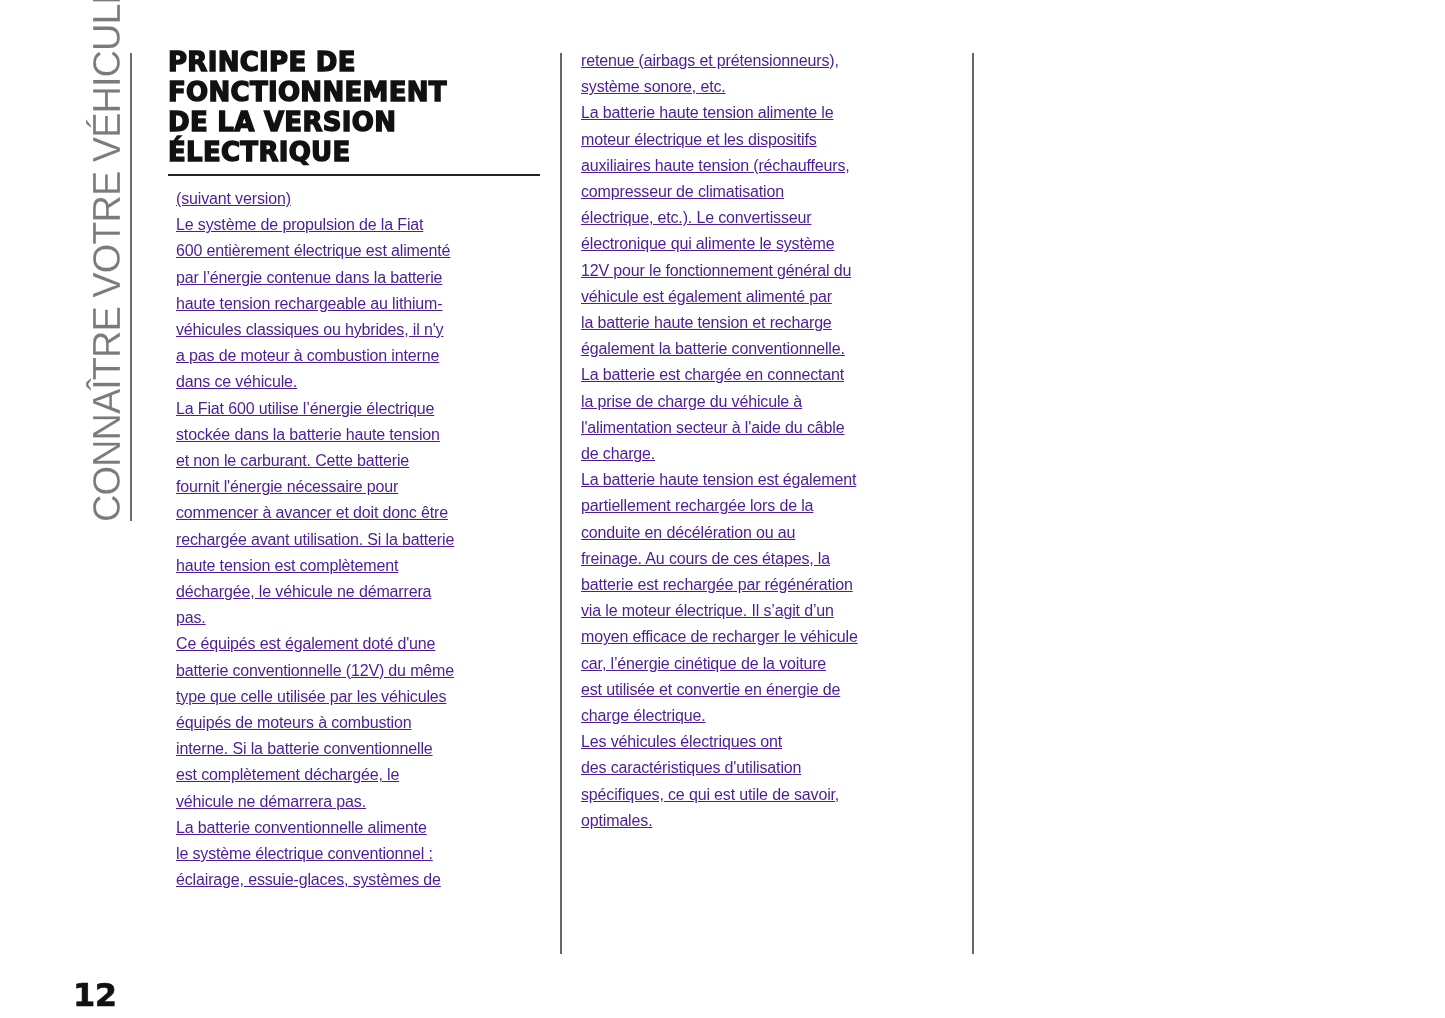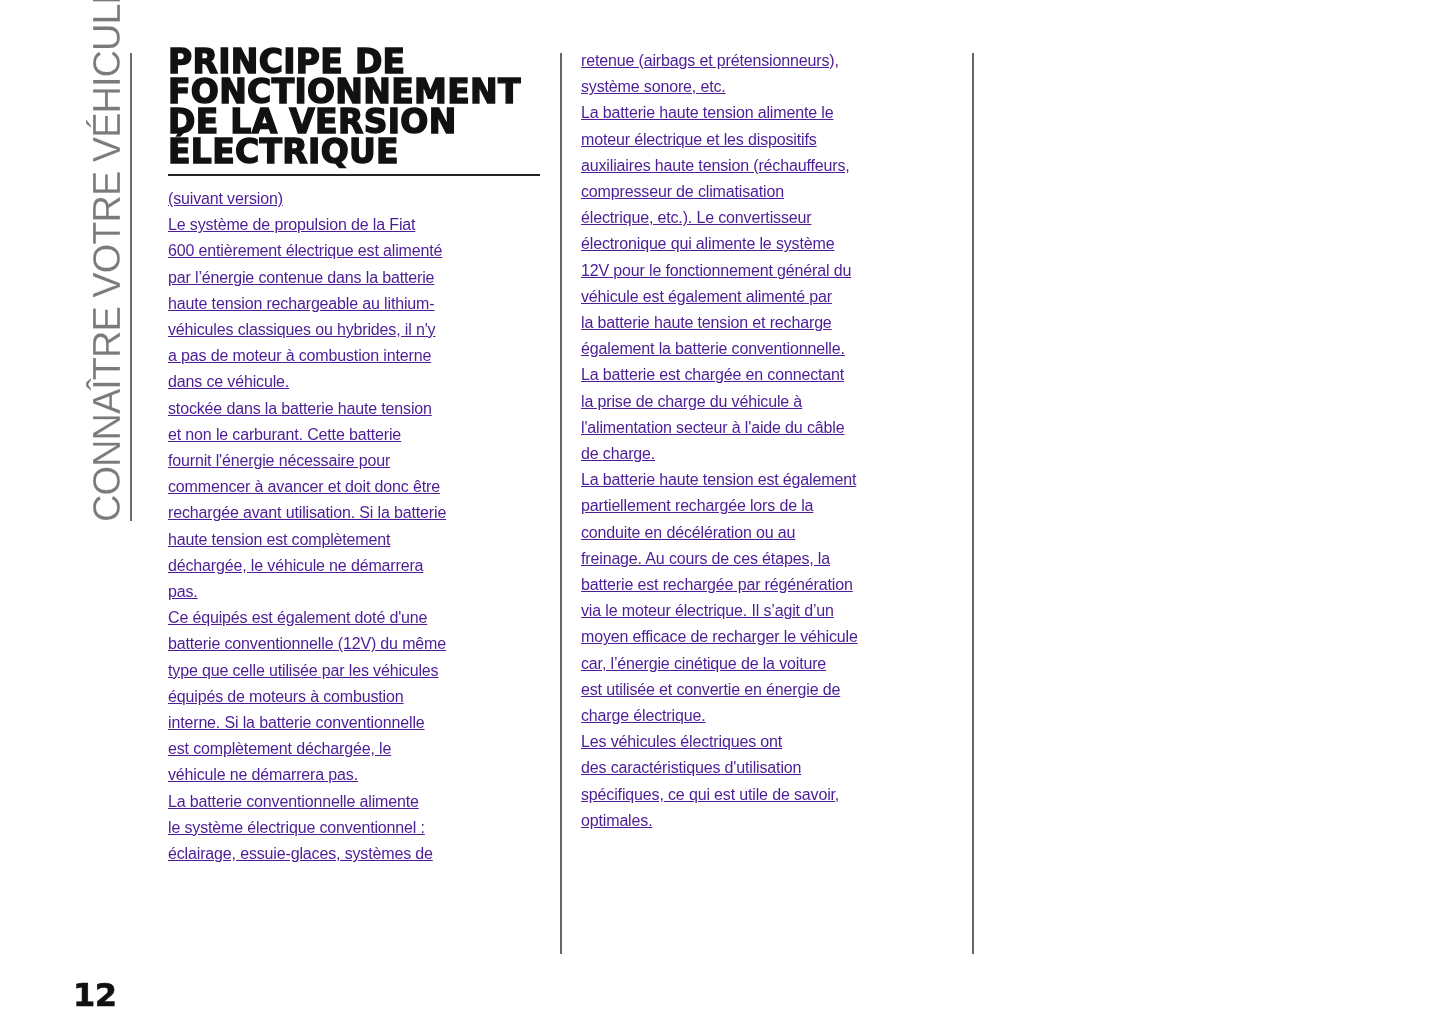--- a/index.html
+++ b/index.html
@@ -49,21 +49,21 @@
       background: #6b6b6b;
     }
     .heading {
       position: absolute;
       left: 168px;
       top: 47px;
       width: 372px;
       margin: 0;
       font-family: "DejaVu Sans", sans-serif;
       font-weight: 900;
-      font-size: 33px;
+      font-size: 26px;
       line-height: 30px;
       letter-spacing: 0.3px;
       color: #111111;
       text-transform: uppercase;
       -webkit-text-stroke: 1.4px #111111;
     }
     .heading span { display: block; white-space: nowrap; }
     .heading-rule {
       position: absolute;
       left: 168px;
@@ -77,21 +77,21 @@
       font-size: 16px;
       line-height: 26.2px;
       letter-spacing: -0.15px;
       color: #4c1d95;
       text-decoration: underline;
     }
     .col p {
       margin: 0;
       white-space: nowrap;
     }
-    .col-left { left: 168px; top: 186px; width: 380px; }
+    .col-left { left: 176px; top: 186px; width: 380px; }
     .col-right { left: 581px; top: 48px; width: 380px; }
     .divider {
       position: absolute;
       width: 2px;
       background: #666666;
     }
     .divider-1 { left: 560px; top: 53px; height: 901px; }
     .divider-2 { left: 972px; top: 53px; height: 901px; }
     .page-number {
       position: absolute;
@@ -123,20 +123,21 @@
 
 <div class="col col-left">
   <p>(suivant version)</p>
   <p>Le système de propulsion de la Fiat</p>
   <p>600 entièrement électrique est alimenté</p>
   <p>par l’énergie contenue dans la batterie</p>
   <p>haute tension rechargeable au lithium-</p>
   <p>véhicules classiques ou hybrides, il n'y</p>
   <p>a pas de moteur à combustion interne</p>
   <p>dans ce véhicule.</p>
+  <p>La Fiat 600 utilise l’énergie électrique</p>
   <p>stockée dans la batterie haute tension</p>
   <p>et non le carburant. Cette batterie</p>
   <p>fournit l'énergie nécessaire pour</p>
   <p>commencer à avancer et doit donc être</p>
   <p>rechargée avant utilisation. Si la batterie</p>
   <p>haute tension est complètement</p>
   <p>déchargée, le véhicule ne démarrera</p>
   <p>pas.</p>
   <p>Ce équipés est également doté d'une</p>
   <p>batterie conventionnelle (12V) du même</p>

